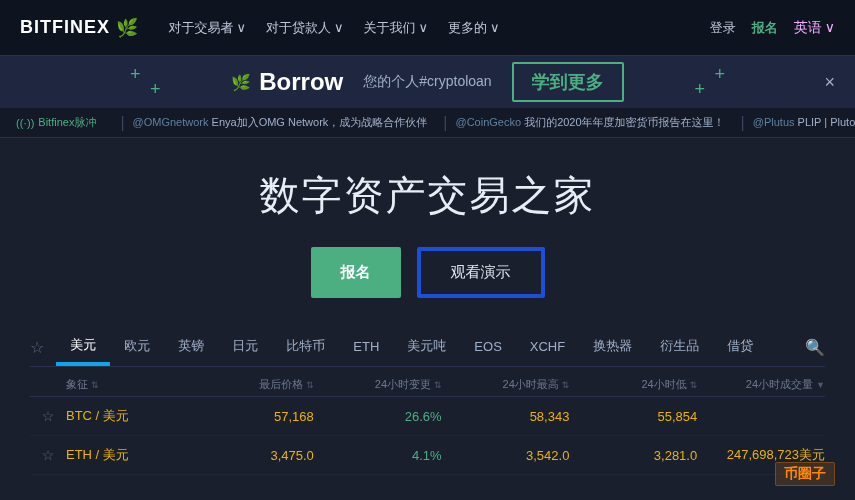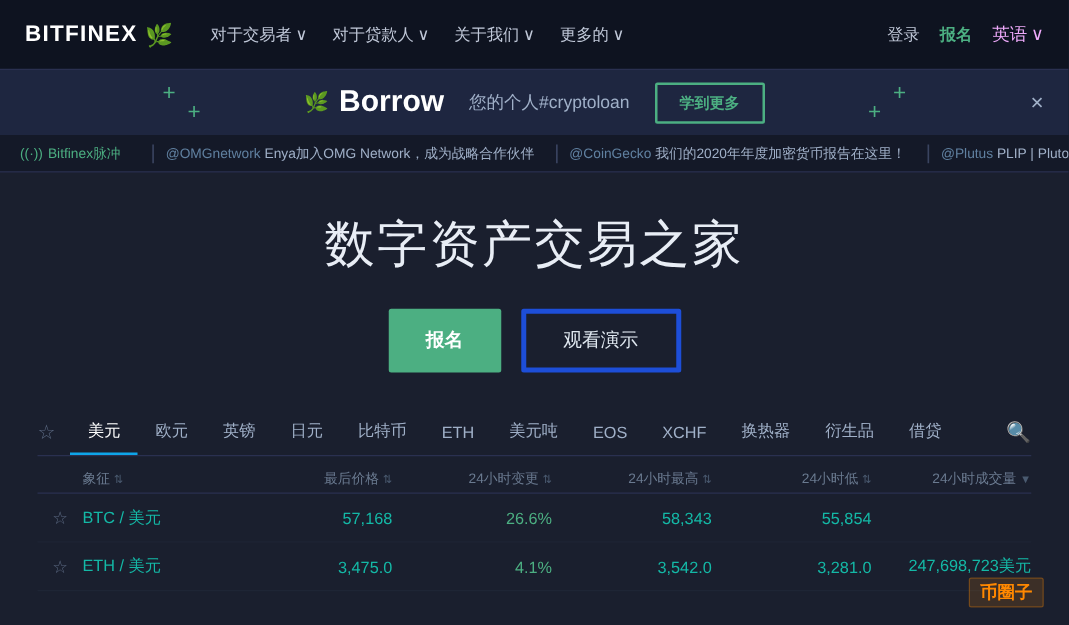--- a/index.html
+++ b/index.html
@@ -110,21 +110,21 @@
     }
     .banner-tagline {
       color: #a0b0c8;
       font-size: 14px;
     }
     .banner-cta {
       background: transparent;
       border: 2px solid #4caf82;
       color: #4caf82;
       padding: 6px 18px;
-      font-size: 12px;
+      font-size: 18px;
       font-weight: 600;
       cursor: pointer;
       border-radius: 2px;
     }
     .banner-close {
       position: absolute;
       right: 20px;
       color: #a0b0c8;
       cursor: pointer;
       font-size: 18px;
@@ -227,21 +227,21 @@
     }
     .market-tab {
       color: #a0b0c8;
       font-size: 13px;
       padding: 8px 14px;
       cursor: pointer;
       border-bottom: 2px solid transparent;
     }
     .market-tab.active {
       color: #fff;
-      border-bottom: 2px solid #0ea5e9;
+      border-bottom: 4px solid #0ea5e9;
     }
     .search-icon-btn {
       margin-left: auto;
       color: #a0b0c8;
       cursor: pointer;
       font-size: 16px;
     }
 
     
     .market-table {
@@ -266,21 +266,21 @@
     .th:nth-child(2) { justify-content: flex-start; }
     .th .sort-icon { font-size: 9px; color: #4a5a70; }
     .table-row {
       display: grid;
       grid-template-columns: 36px 120px 1fr 1fr 1fr 1fr 1fr;
       padding: 10px 0;
       border-bottom: 1px solid #1e2535;
       align-items: center;
     }
     .td {
-      color: #14b8a6;
+      color: #eab308;
       font-size: 13px;
       text-align: right;
     }
     .td:nth-child(2) { text-align: left; }
     .td.green { color: #4caf82; }
     .td.star { color: #5a6880; font-size: 14px; cursor: pointer; text-align: center; }
     .td.pair { font-weight: 500; }
     .watermark {
       position: absolute;
       bottom: 14px;

